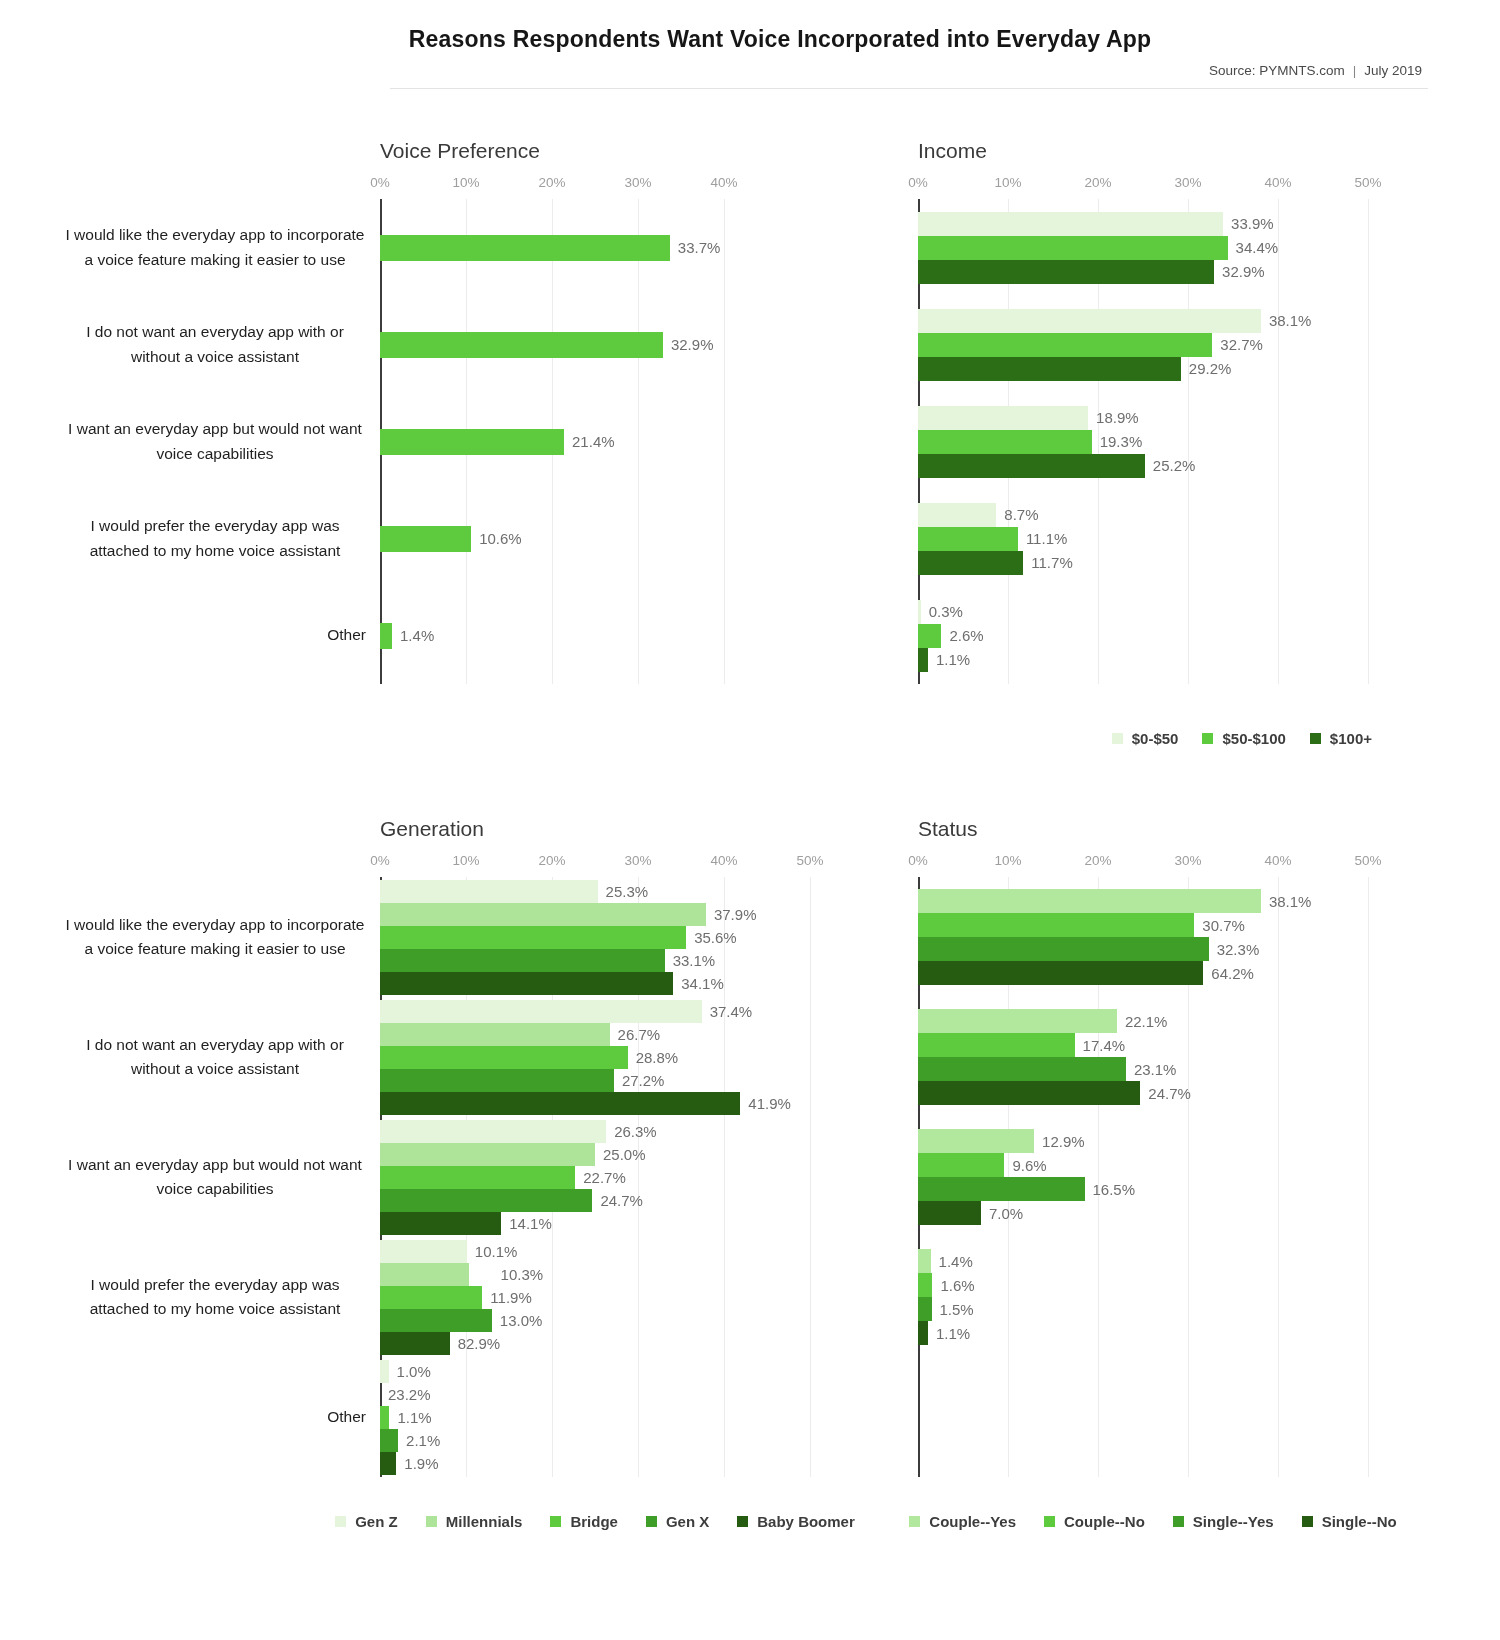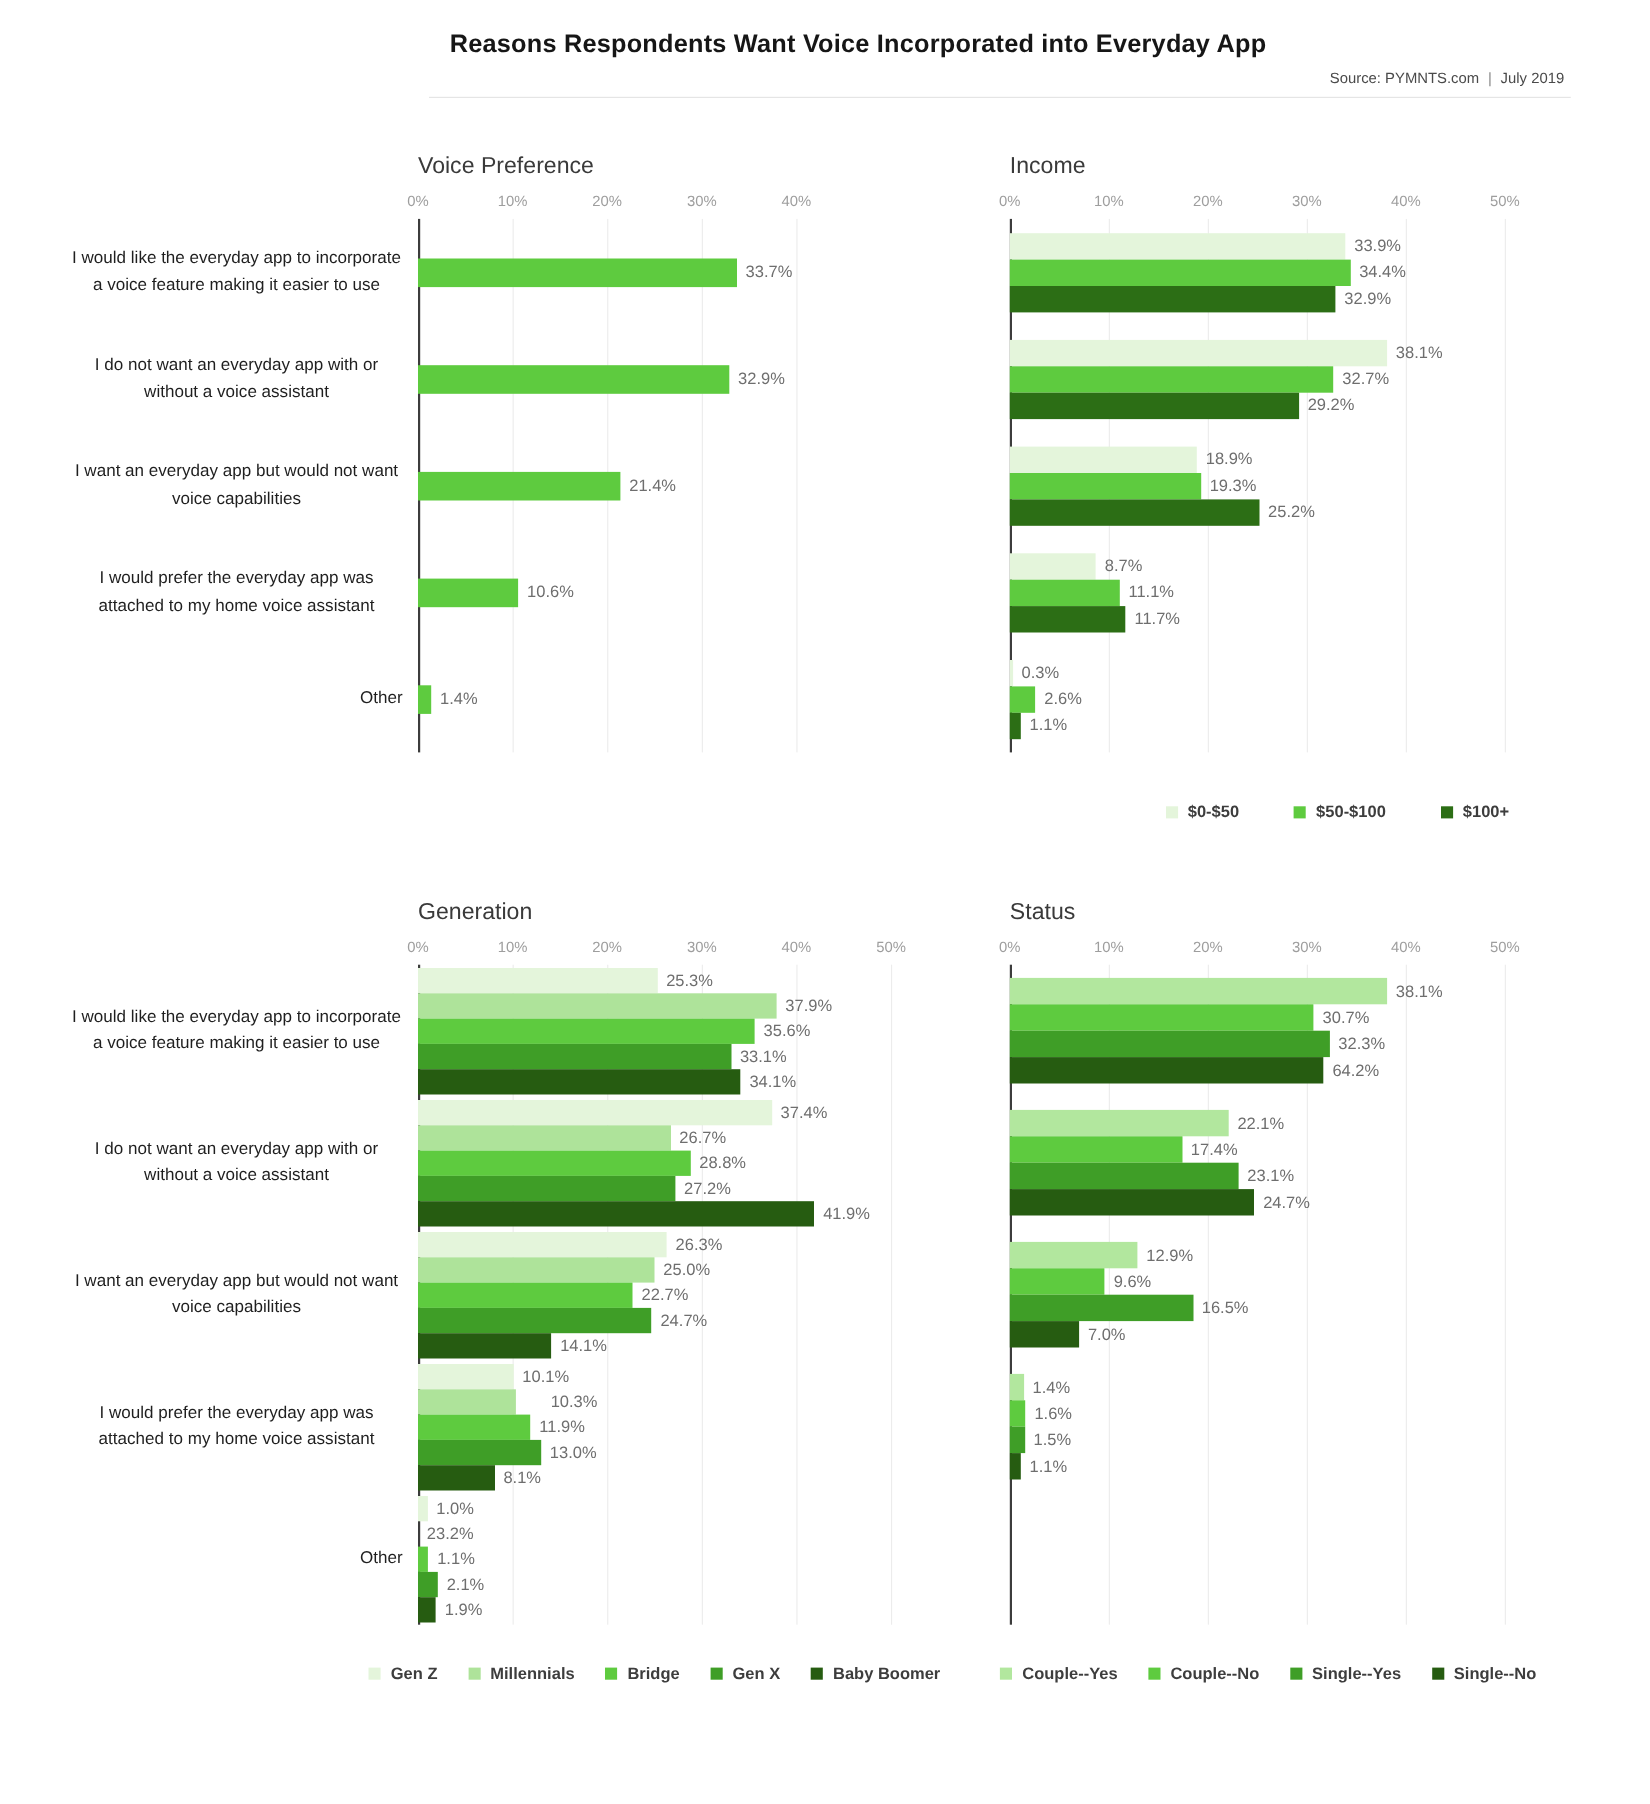--- a/index.html
+++ b/index.html
@@ -39,21 +39,21 @@
   .plot-area{position:relative;}
   .gridline{position:absolute;top:0;bottom:0;width:1px;background:#ececec;}
   .axis-line{position:absolute;left:0;top:0;bottom:0;width:2px;background:#3c3c3c;}
   .group{display:flex;flex-direction:column;justify-content:center;position:relative;}
   .bar-row{display:flex;align-items:center;}
   .bar{height:100%;flex:none;}
   .bar-label{margin-left:8px;font-size:15px;color:#6e6e6e;white-space:nowrap;}
 
   .legend-row-income{display:flex;justify-content:flex-end;padding-right:128px;margin-top:46px;}
   .legend{display:flex;gap:28px;}
-  .legend-income{gap:50px;}
+  .legend-income{gap:24px;}
   .legend-item{display:flex;align-items:center;gap:9px;white-space:nowrap;}
   .swatch{width:11px;height:11px;flex:none;display:inline-block;}
   .legend-label{font-size:15px;font-weight:600;color:#3d3d3d;}
 
   .bottom-legends{display:flex;margin-top:36px;}
   .bl-left{width:430px;margin-left:320px;flex:none;display:flex;justify-content:center;}
   .bl-right{width:470px;margin-left:108px;flex:none;display:flex;justify-content:center;}
 </style>
 </head>
 <body>
@@ -365,21 +365,21 @@
                 <div class="bar-row" style="height: 23px;">
                   <div class="bar" style="width: 102.34px; background: rgb(94, 203, 63);"></div>
                   <span class="bar-label">11.9%</span>
                 </div>
                 <div class="bar-row" style="height: 23px;">
                   <div class="bar" style="width: 111.8px; background: rgb(63, 158, 39);"></div>
                   <span class="bar-label">13.0%</span>
                 </div>
                 <div class="bar-row" style="height: 23px;">
                   <div class="bar" style="width: 69.66px; background: rgb(38, 92, 17);"></div>
-                  <span class="bar-label">8.1%</span>
+                  <span class="bar-label">82.9%</span>
                 </div>
               </div>
               <div class="group" style="height: 120px;">
                 <div class="bar-row" style="height: 23px;">
                   <div class="bar" style="width: 8.6px; background: rgb(228, 245, 219);"></div>
                   <span class="bar-label">1.0%</span>
                 </div>
                 <div class="bar-row" style="height: 23px;">
                   <div class="bar" style="width: 0px; background: rgb(174, 227, 154);"></div>
                   <span class="bar-label">23.2%</span>

